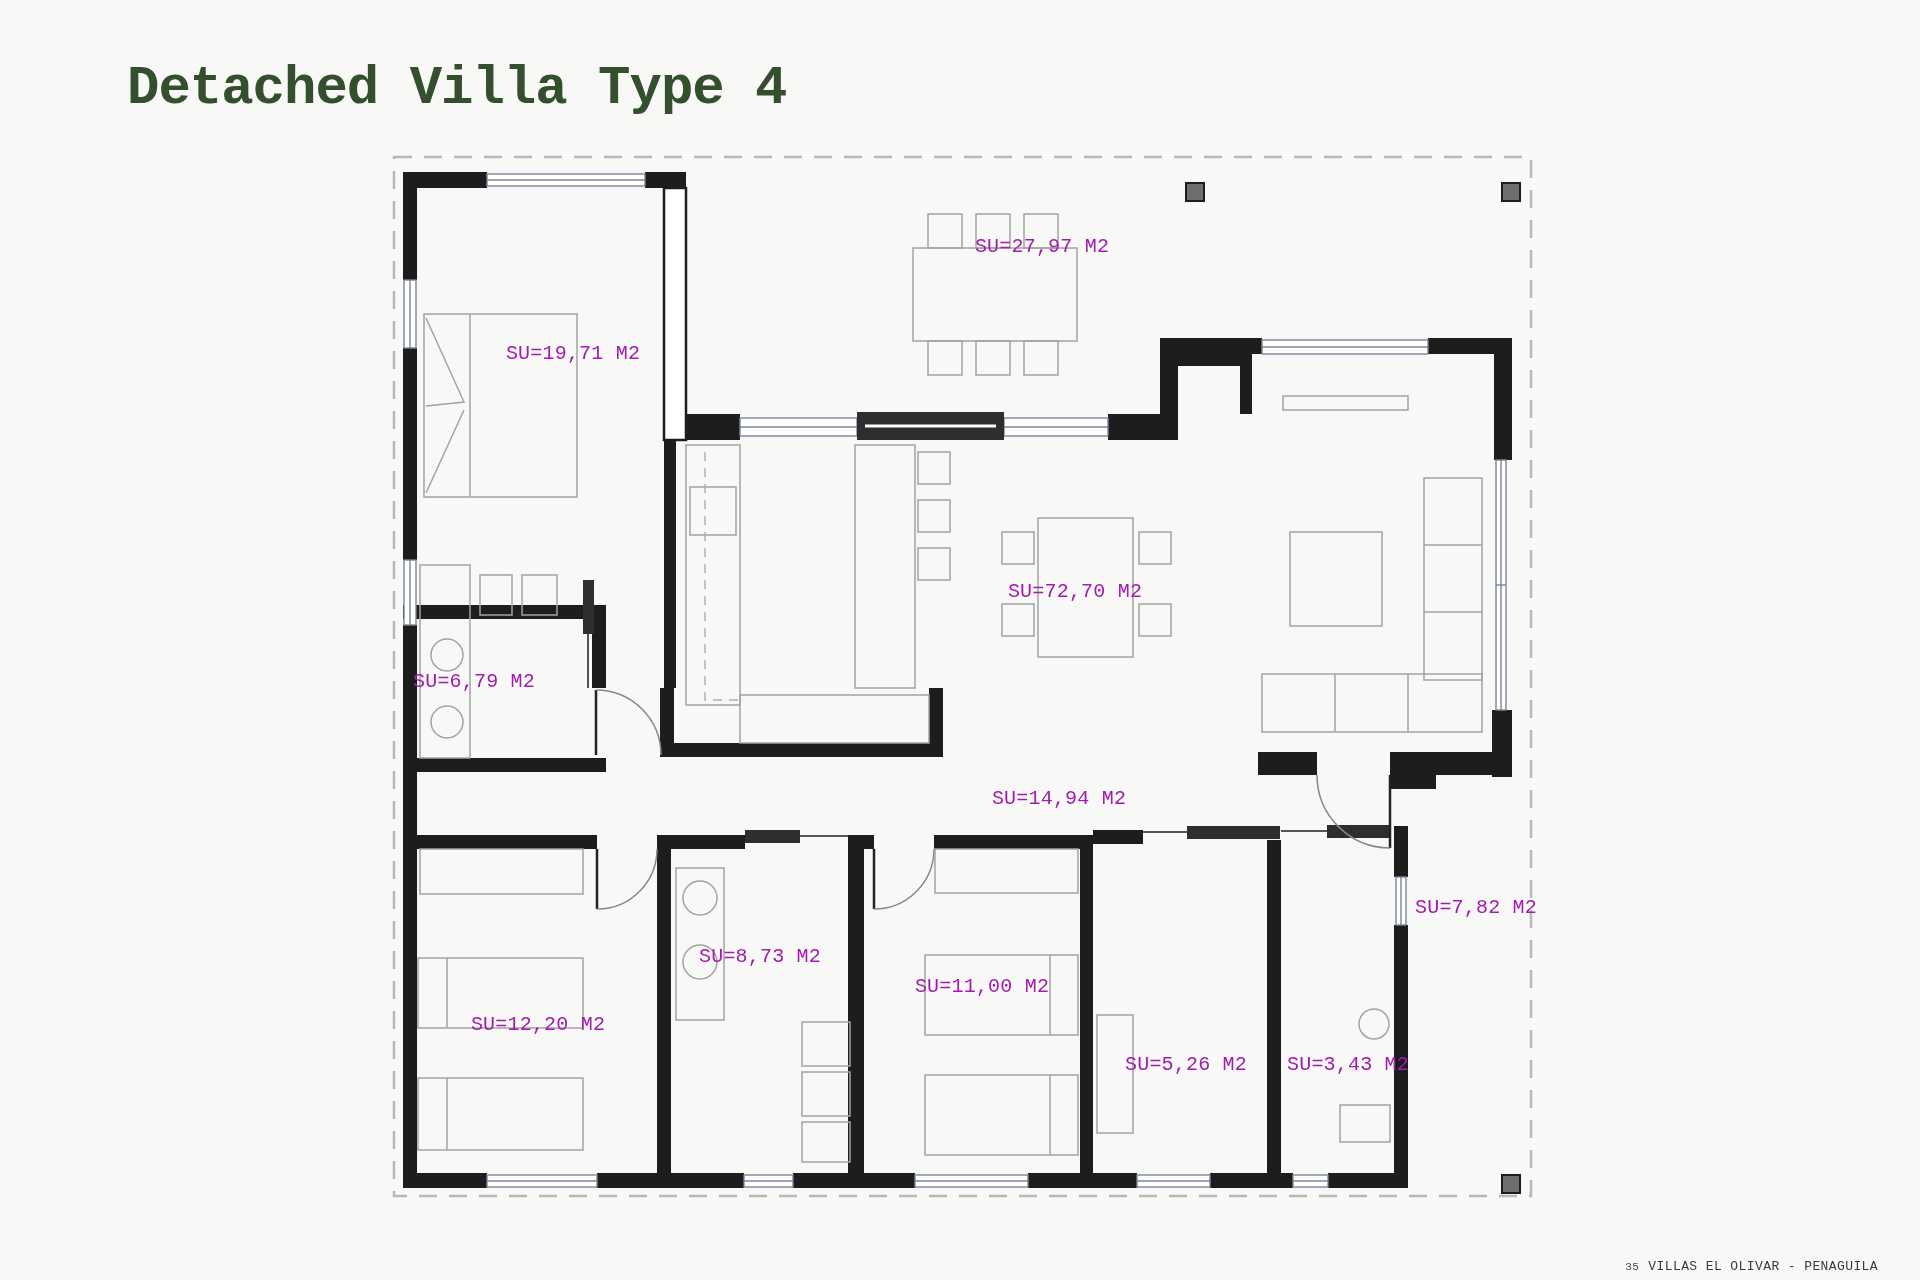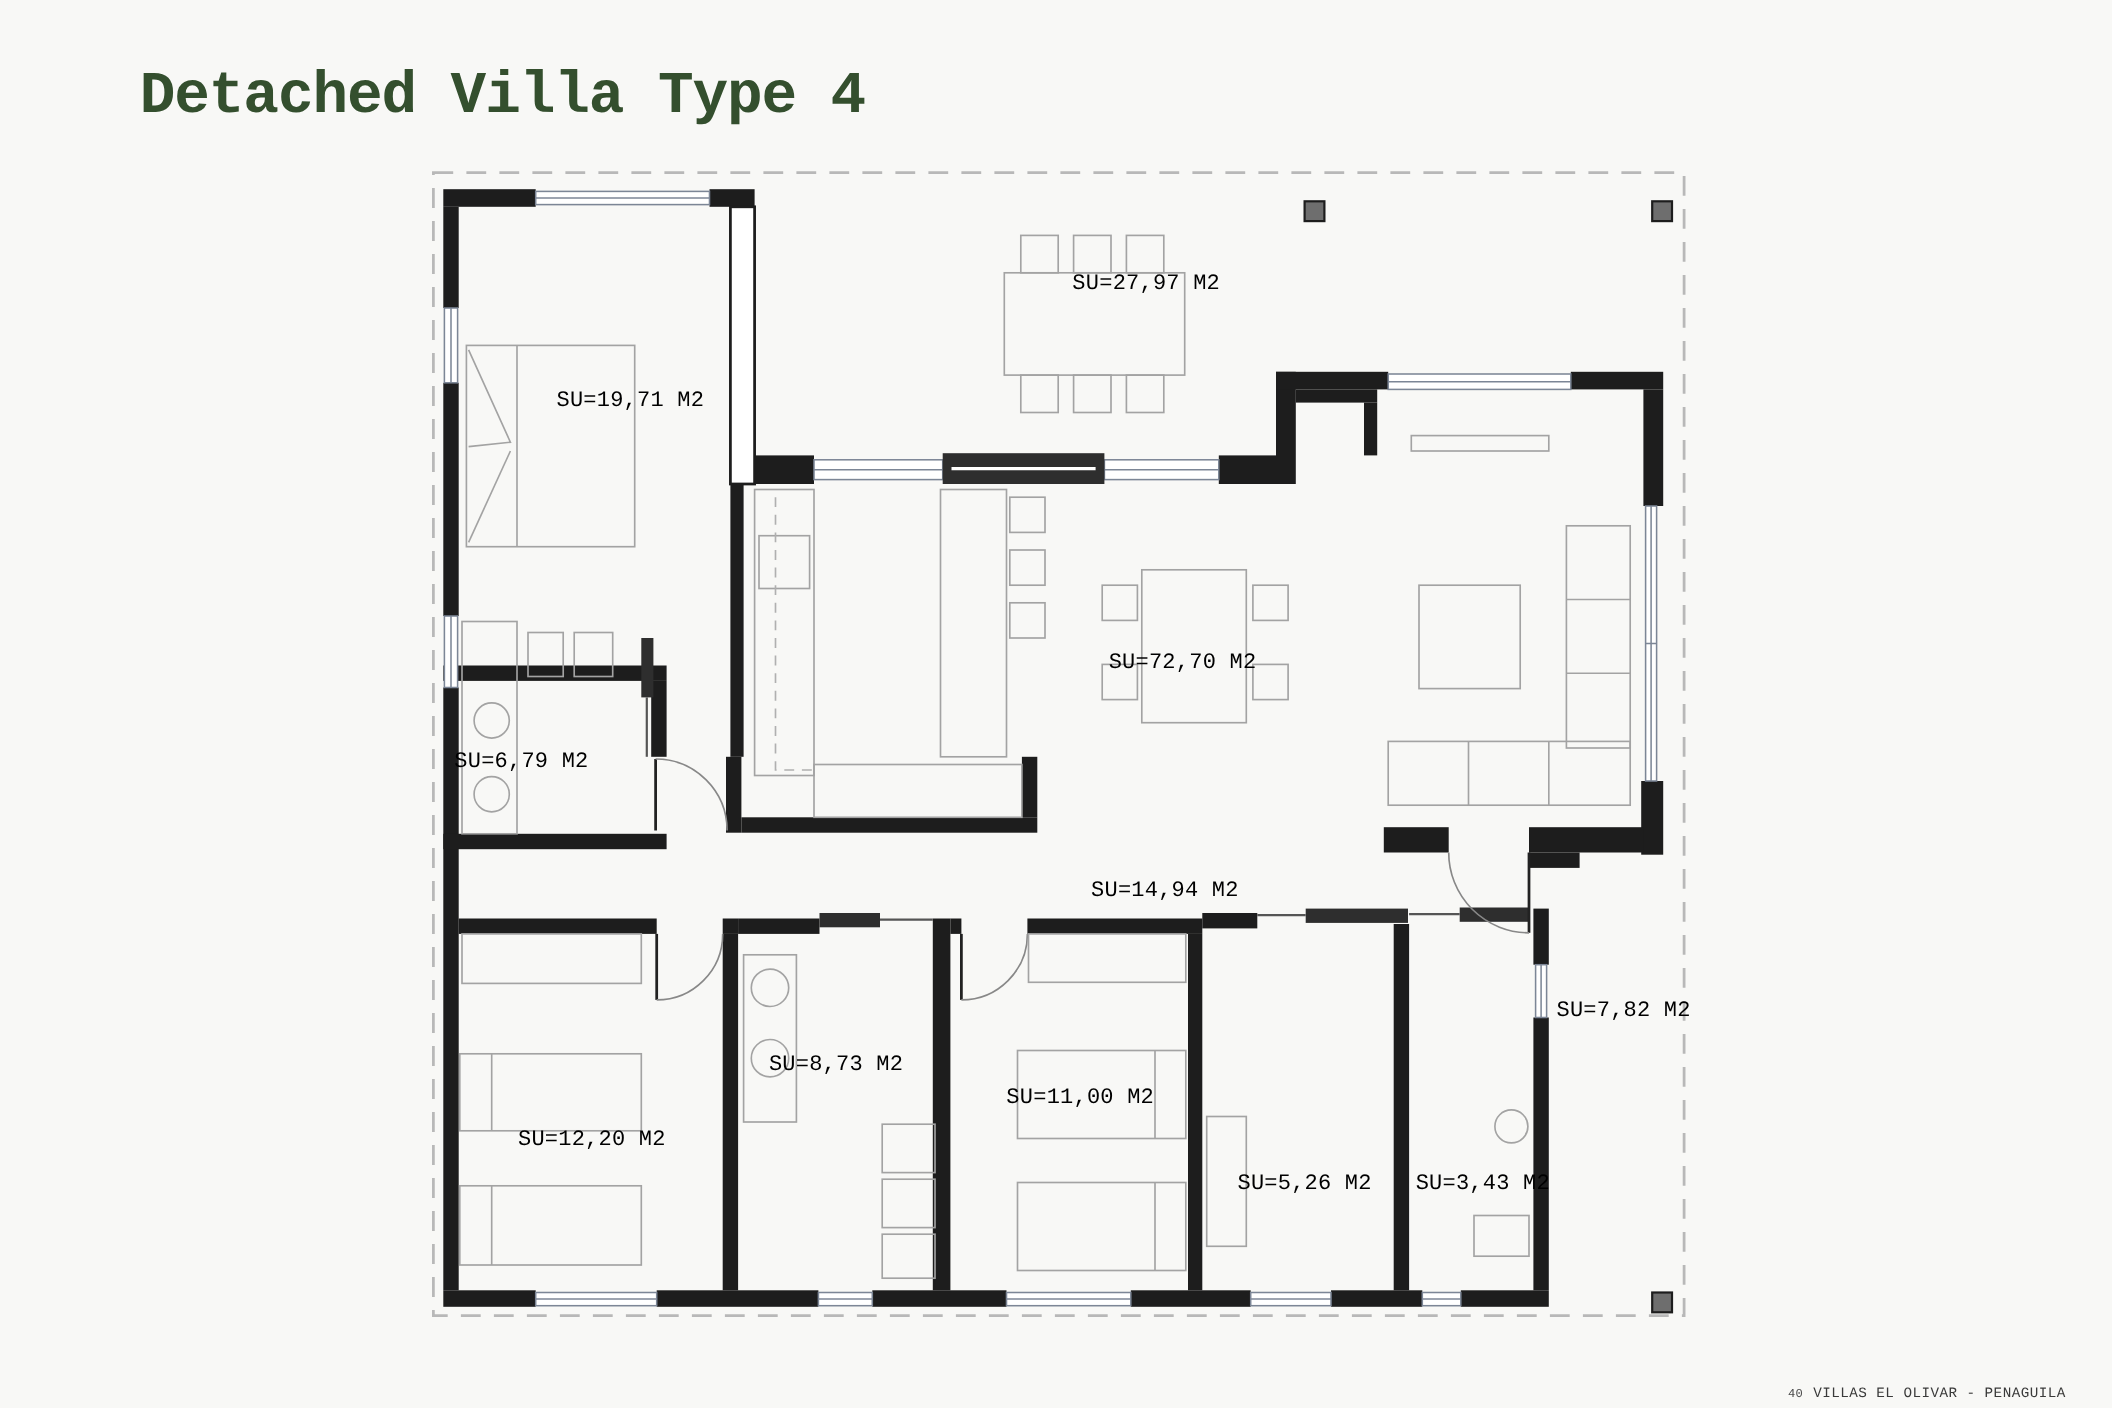--- a/index.html
+++ b/index.html
@@ -10,21 +10,21 @@
   }
   .page-title{
     position:absolute;left:127px;top:58px;margin:0;
     font-size:54px;font-weight:bold;letter-spacing:-1px;
     color:#344f2e;
   }
   .plan{position:absolute;left:0;top:0;width:1920px;height:1280px;}
   .plan svg{position:absolute;left:0;top:0;}
   .room-label{
     position:absolute;transform:translate(-50%,-50%);
-    font-size:20px;color:#000000;white-space:nowrap;letter-spacing:0.2px;margin-top:12px;
+    font-size:20px;color:#a21caf;white-space:nowrap;letter-spacing:0.2px;
   }
   .footer{
     position:absolute;right:42px;bottom:6px;
     font-size:13px;color:#3a3a3a;letter-spacing:0.4px;
   }
   .footer .pageno{font-size:11px;margin-right:9px;color:#4a4a4a;}
 </style>
 </head>
 <body>
 
@@ -283,16 +283,16 @@
     <div class="room-label" style="left:1059px;top:798px">SU=14,94 M2</div>
     <div class="room-label" style="left:760px;top:956px">SU=8,73 M2</div>
     <div class="room-label" style="left:982px;top:986px">SU=11,00 M2</div>
     <div class="room-label" style="left:538px;top:1024px">SU=12,20 M2</div>
     <div class="room-label" style="left:1186px;top:1064px">SU=5,26 M2</div>
     <div class="room-label" style="left:1348px;top:1064px">SU=3,43 M2</div>
     <div class="room-label" style="left:1476px;top:907px">SU=7,82 M2</div>
   </div>
 
   <div class="footer">
-    <span class="pageno">40</span><span>VILLAS EL OLIVAR - PENAGUILA</span>
+    <span class="pageno">35</span><span>VILLAS EL OLIVAR - PENAGUILA</span>
   </div>
 
 </div>
 
 </body></html>

